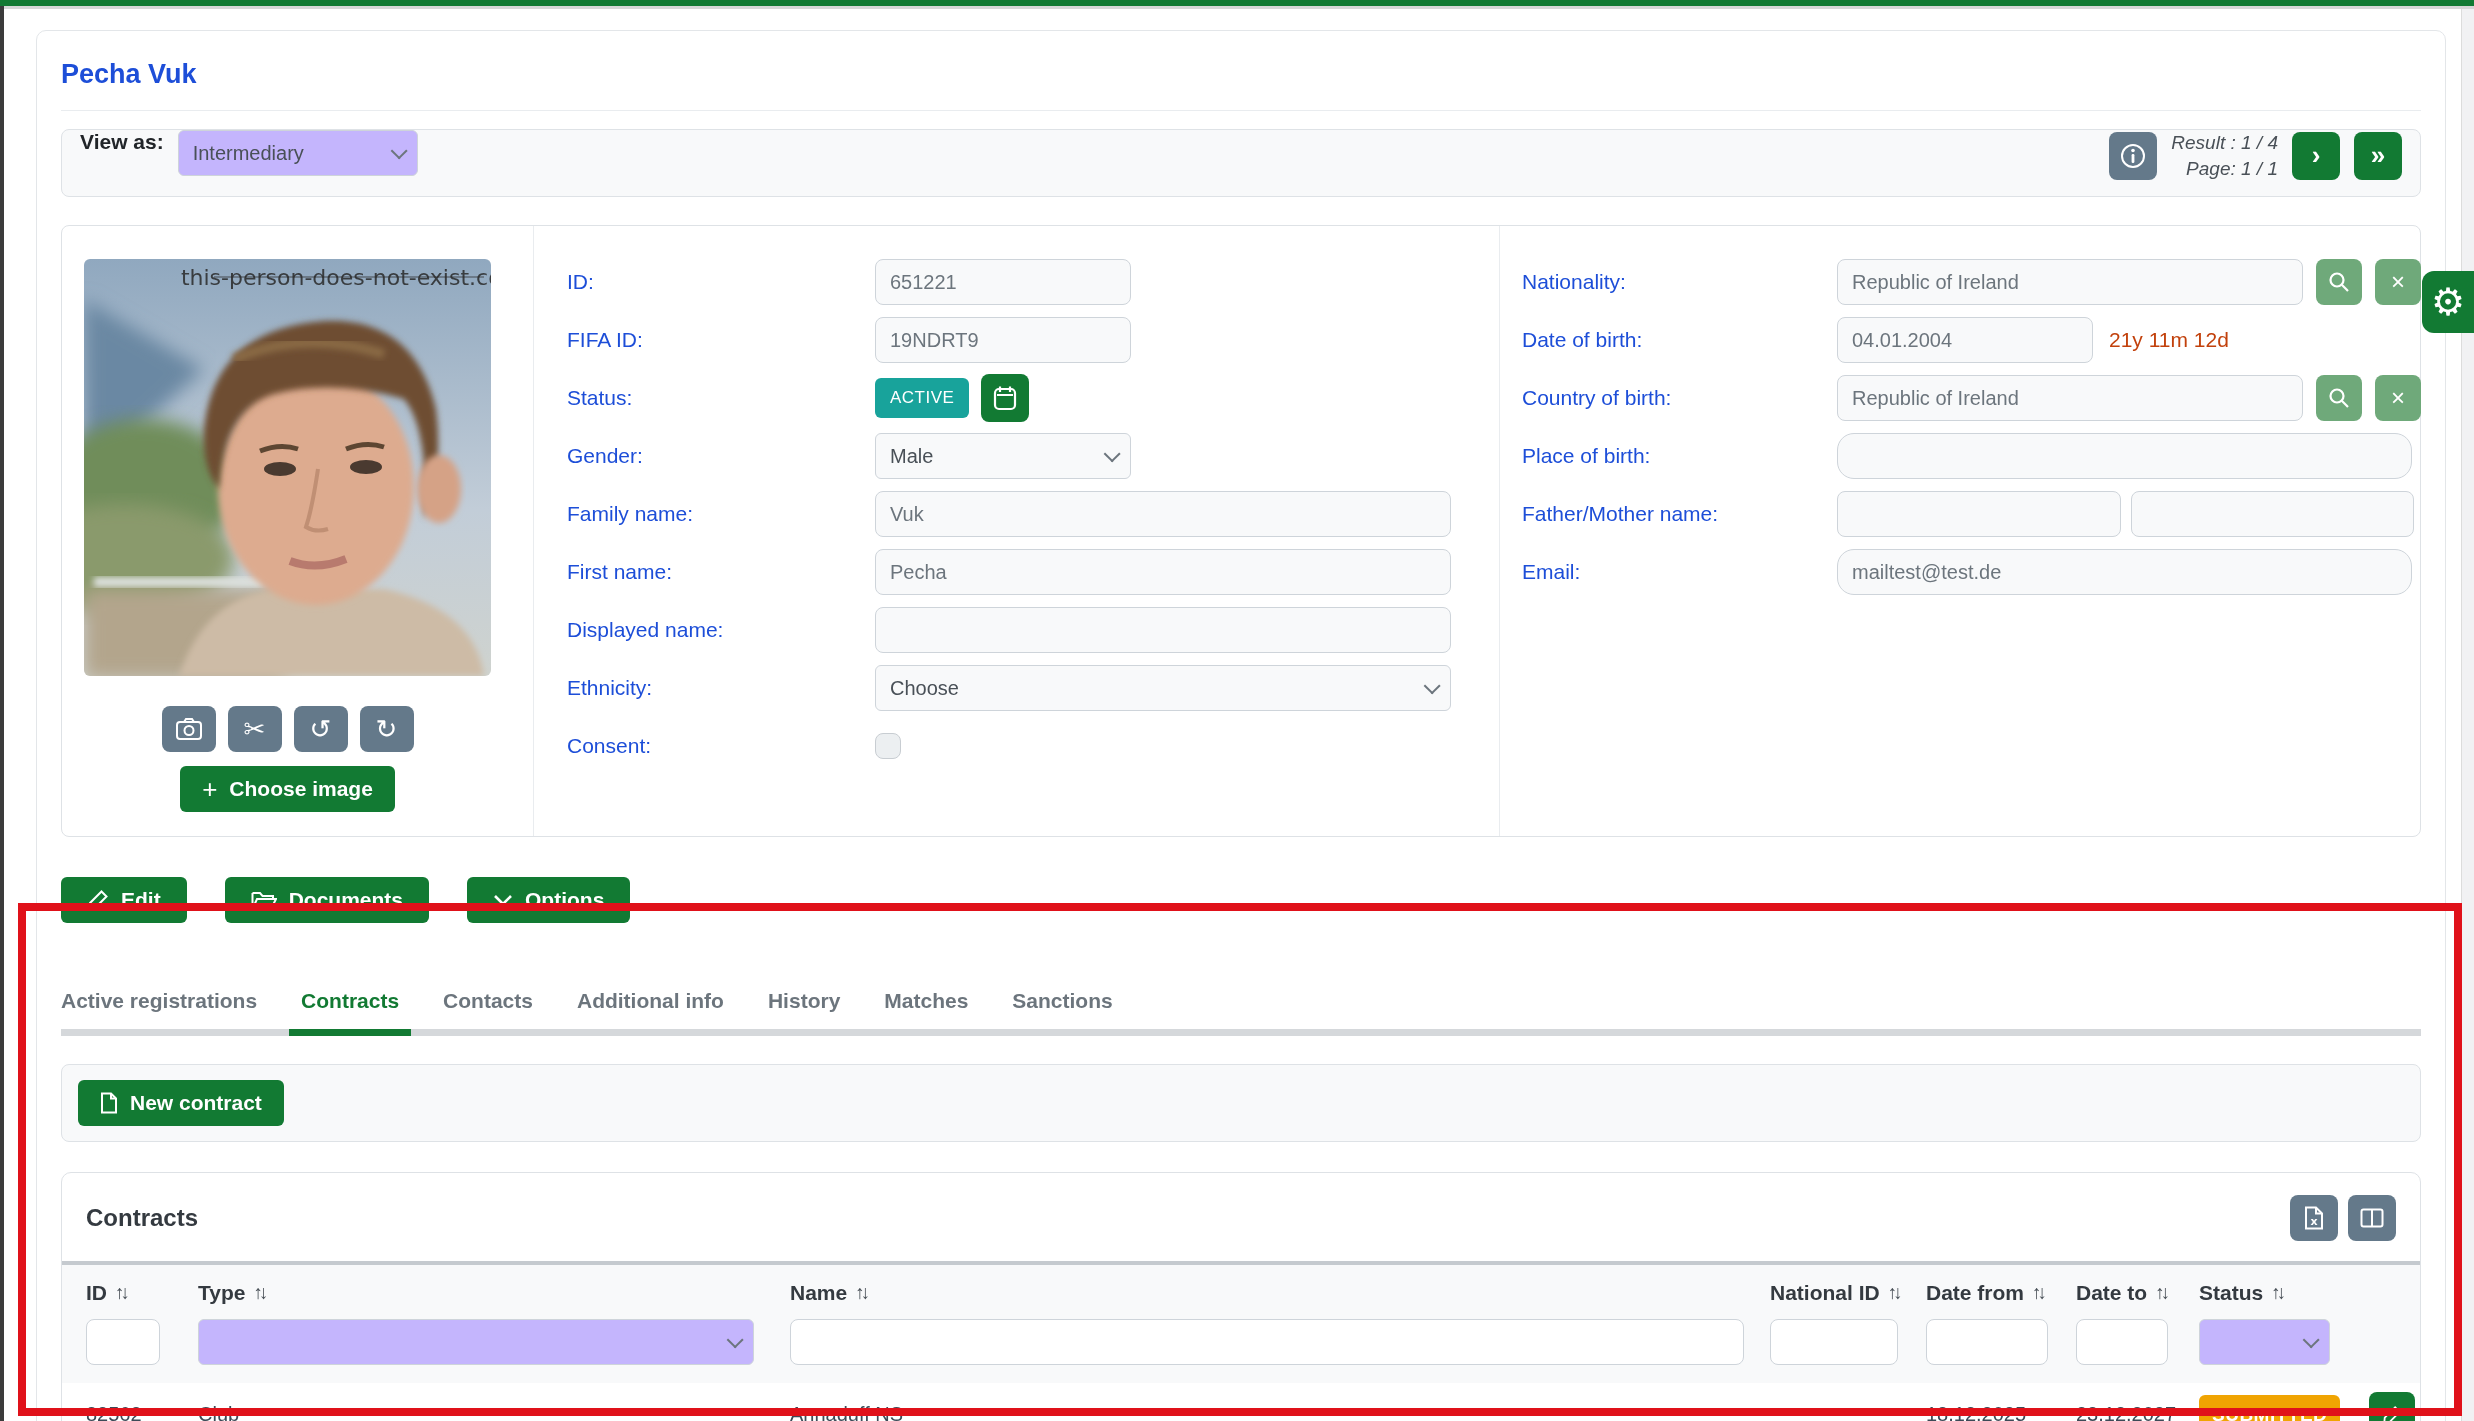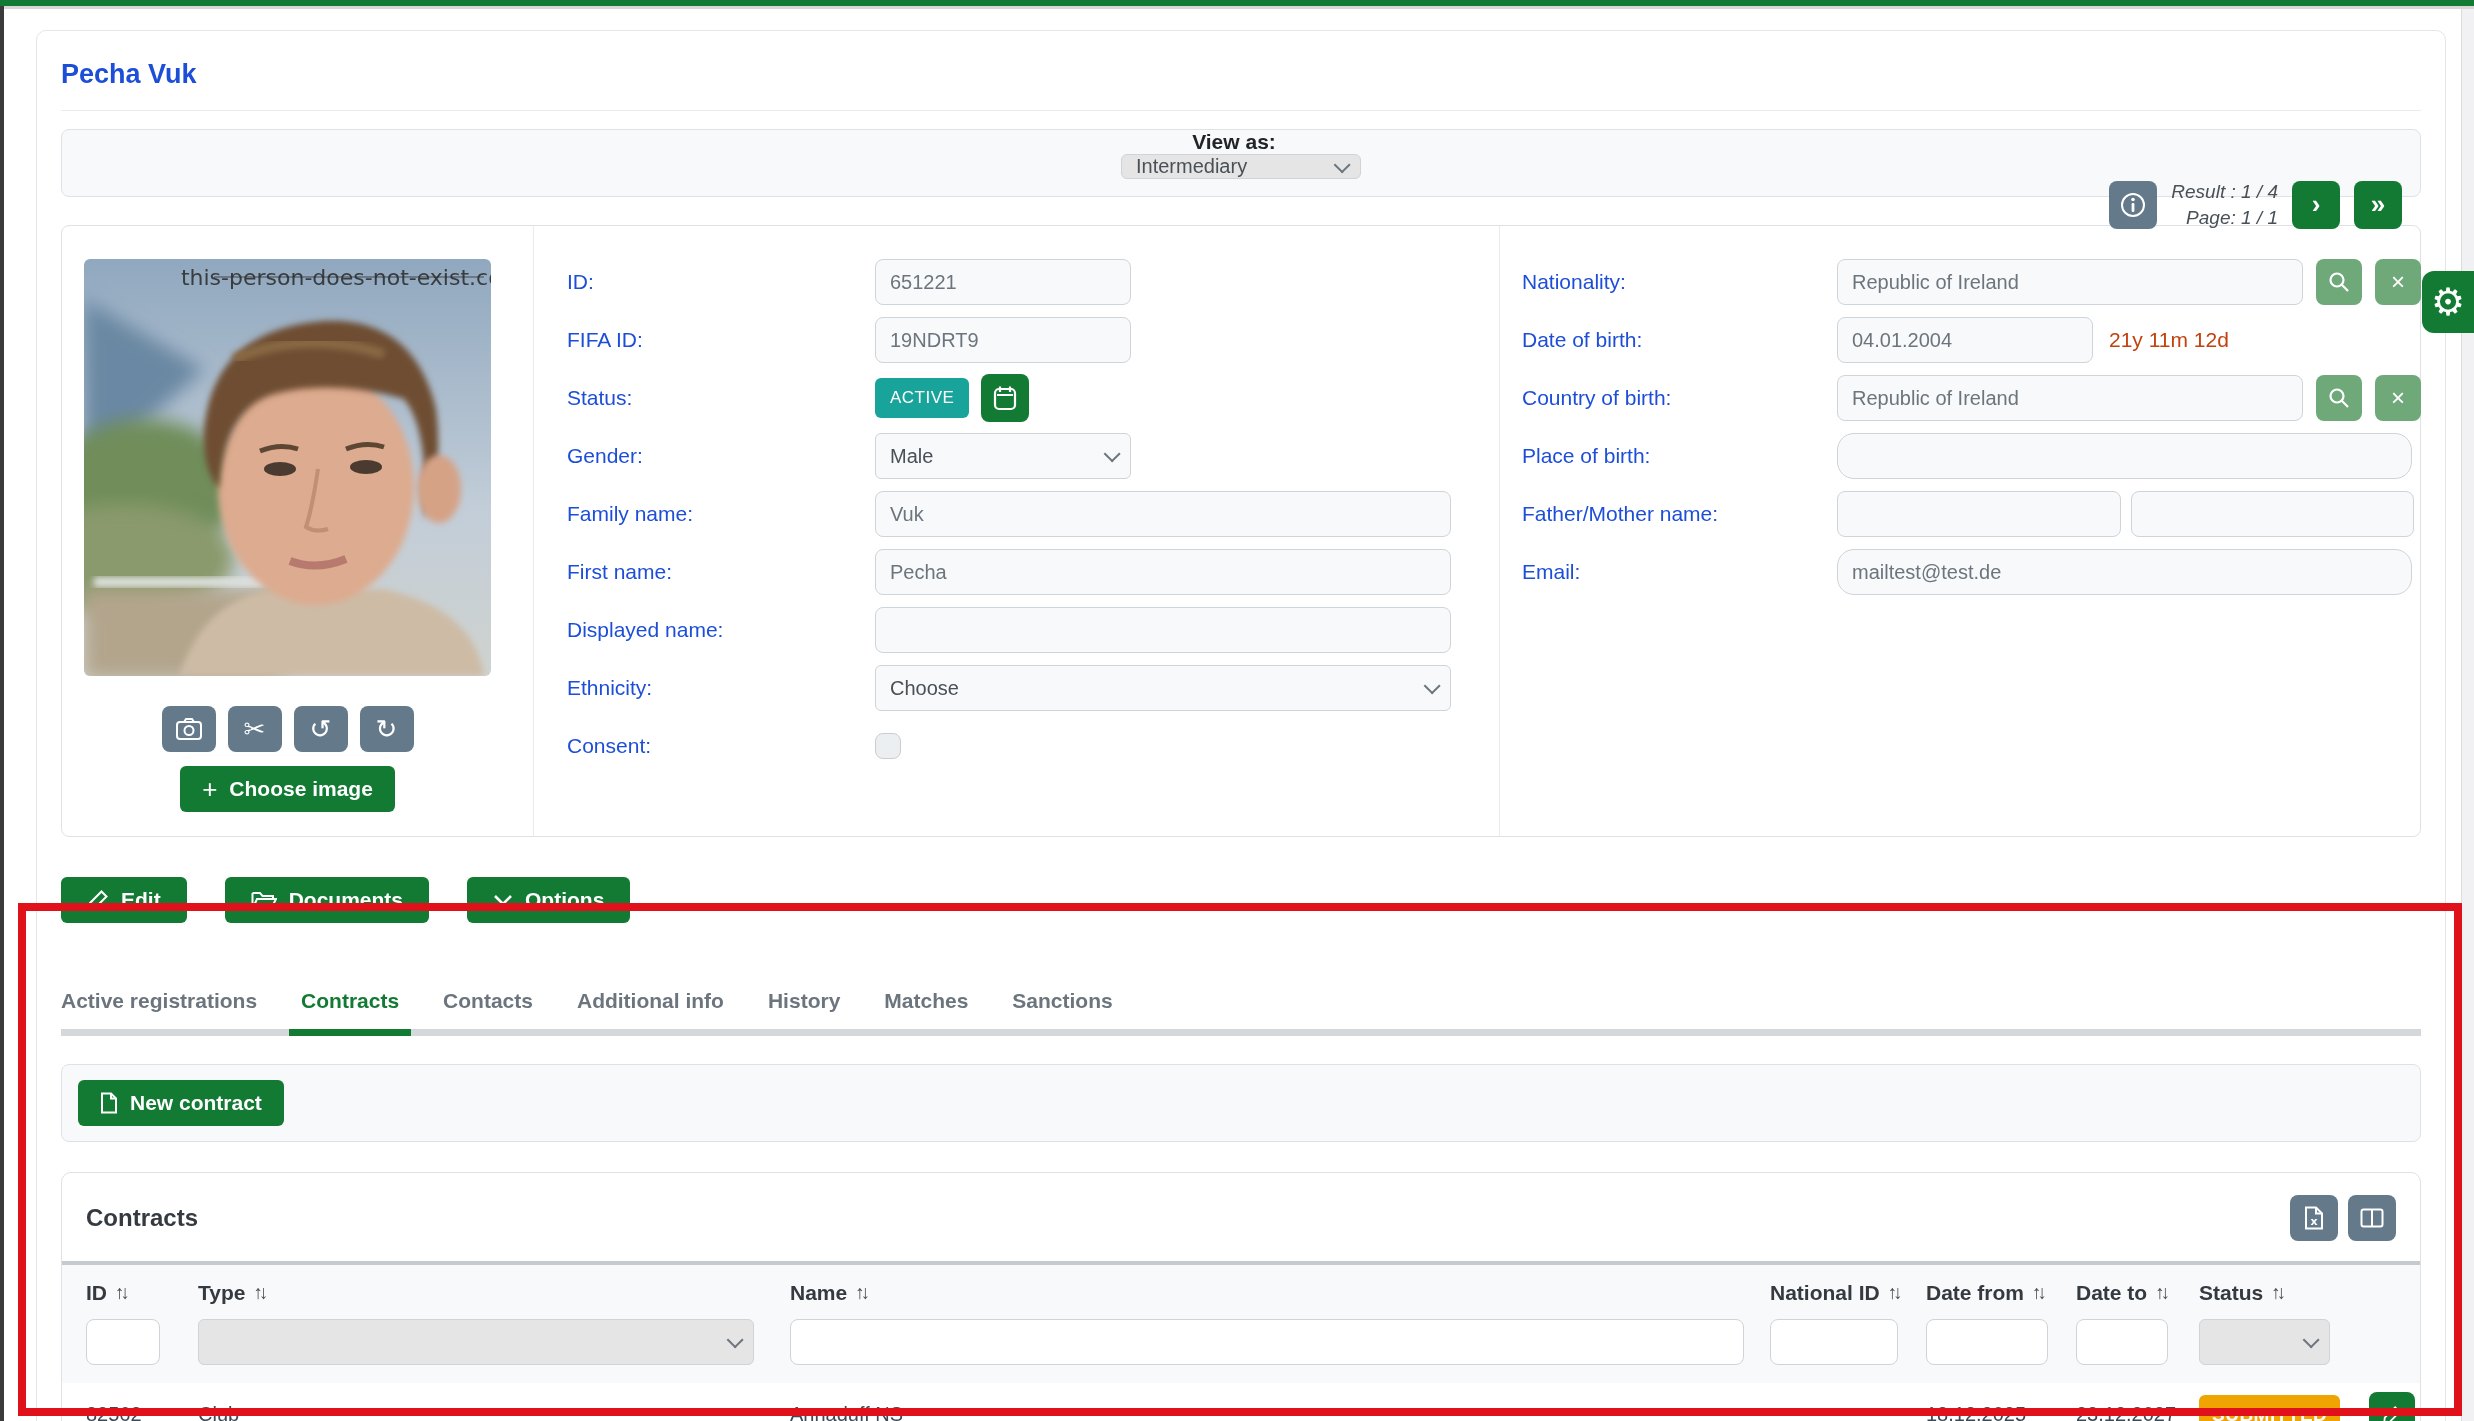--- a/index.html
+++ b/index.html
@@ -14,24 +14,24 @@
   .scroll-strip { position:absolute; top:9px; right:0; bottom:0; width:13px; background:#f1f1f3; border-left:1px solid #dcdcdc; z-index:5; }
 
   
   .page-card { position:absolute; left:36px; top:30px; width:2410px; height:1400px;
     background:#fff; border:1px solid #e3e6e9; border-radius:10px 10px 0 0; padding:22px 24px; }
 
   .page-title { font-size:27px; font-weight:bold; color:#1d4ed8; padding:6px 0 20px 0; }
   .title-divider { height:1px; background:#e9ecef; margin-bottom:18px; }
 
   
-  .viewas-panel { display:flex; align-items:center; height:68px; background:#f8f9fa;
-    border:1px solid #dee2e6; border-radius:8px; padding:0 18px;flex-direction:column; }
+  .viewas-panel { display:flex; align-items:flex-start; height:68px; background:#f8f9fa;
+    border:1px solid #dee2e6; border-radius:8px; padding:0 18px; }
   .viewas-label { font-weight:bold; font-size:21px; margin-right:14px; }
-  .select { display:flex; align-items:center; justify-content:space-between; background:#e5e5e5;
+  .select { display:flex; align-items:center; justify-content:space-between; background:#c4b5fd;
     border:1px solid #ced4da; border-radius:6px; height:46px; padding:0 14px; color:#495057; }
   .select.gray { background:#f8f9fa; }
   .chev { width:12px; height:12px; border-right:2.5px solid #6c757d; border-bottom:2.5px solid #6c757d;
     transform:rotate(45deg) translateY(-3px); flex:0 0 auto; margin-left:12px; }
   .viewas-select { width:240px; }
   .viewas-right { margin-left:auto; display:flex; align-items:center; gap:14px; }
   .btn-slate { background:#64798a; color:#fff; border:none; border-radius:8px; width:48px; height:48px;
     display:flex; align-items:center; justify-content:center; cursor:pointer; }
   .pag-text { font-style:italic; color:#495057; font-size:19px; text-align:right; line-height:1.35; }
   .btn-green-sq { background:#127a33; color:#fff; border:none; border-radius:8px; width:48px; height:48px;

